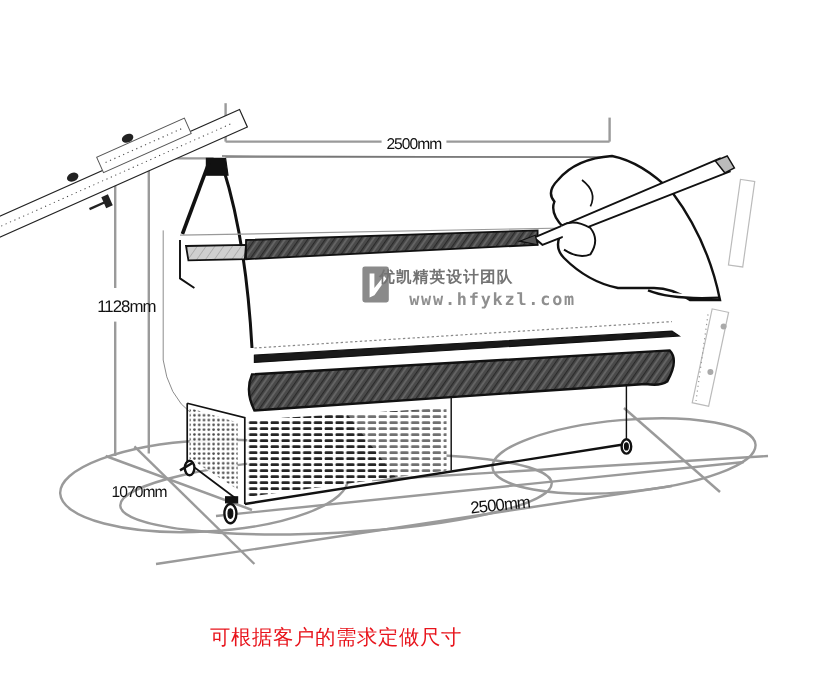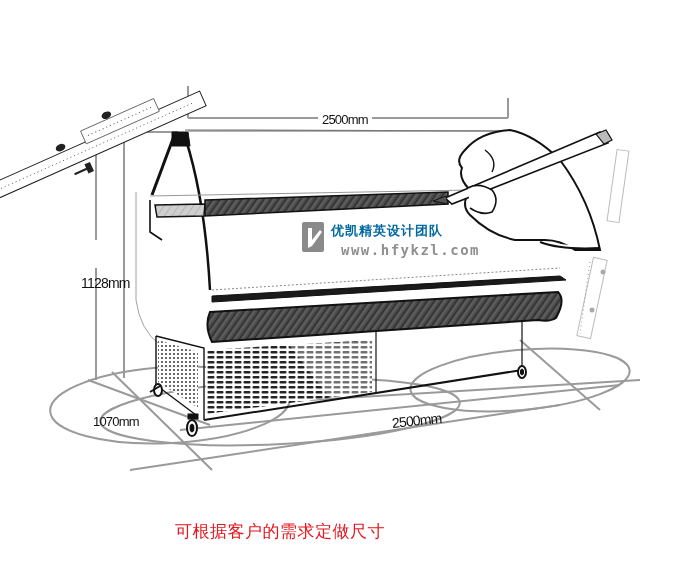--- a/index.html
+++ b/index.html
@@ -2,28 +2,28 @@
 <html><head>
 <meta charset="utf-8">
 <style>
   html, body { margin: 0; padding: 0; background: #ffffff; }
   body { width: 680px; height: 578px; position: relative; overflow: hidden;
          font-family: "Liberation Sans", sans-serif; }
   #stage { position: absolute; left: 0; top: 0; width: 680px; height: 578px; }
   .dim-label { position: absolute; font-family: "Liberation Sans", sans-serif;
                color: #111111; font-size: 13px; letter-spacing: -0.8px; white-space: nowrap; }
   #dim-top { left: 322px; top: 112px; }
-  #dim-height { left: 81px; top: 247px; font-size: 14px; margin-top: 28px; }
-  #dim-depth { left: 93px; top: 414px; }
+  #dim-height { left: 81px; top: 247px; font-size: 14px; }
+  #dim-depth { left: 93px; top: 402px; }
   #dim-width-bottom { left: 392px; top: 415px; transform: rotate(-6deg); transform-origin: left center; font-size: 14px; }
   #caption { position: absolute; left: 0; width: 560px; top: 520px; text-align: center;
              color: #e8141c; font-size: 17px; letter-spacing: 0.5px;
              font-family: "DejaVu Sans", sans-serif; }
   #watermark { position: absolute; left: 300px; top: 216px; width: 148px; height: 50px; }
-  .wm-cn { position: absolute; left: 31px; top: 6px; font-size: 13px; font-weight: bold; color: #0369a1;
+  .wm-cn { position: absolute; left: 16px; top: 6px; font-size: 13px; font-weight: bold; color: #737373;
            font-family: Liberation Serif, serif; letter-spacing: 1px; white-space: nowrap; }
   .wm-url { position: absolute; left: 41px; top: 26px; font-size: 14px; font-weight: bold; color: #8f8f8f;
             letter-spacing: 1.5px; font-family: "DejaVu Sans Mono", monospace; white-space: nowrap; }
   .wm-logo { position: absolute; left: 0; top: 4px; width: 26px; height: 34px; }
 </style>
 </head>
 <body>
 
 <div id="stage">
   <svg width="680" height="578" viewBox="0 0 680 578" xmlns="http://www.w3.org/2000/svg">

